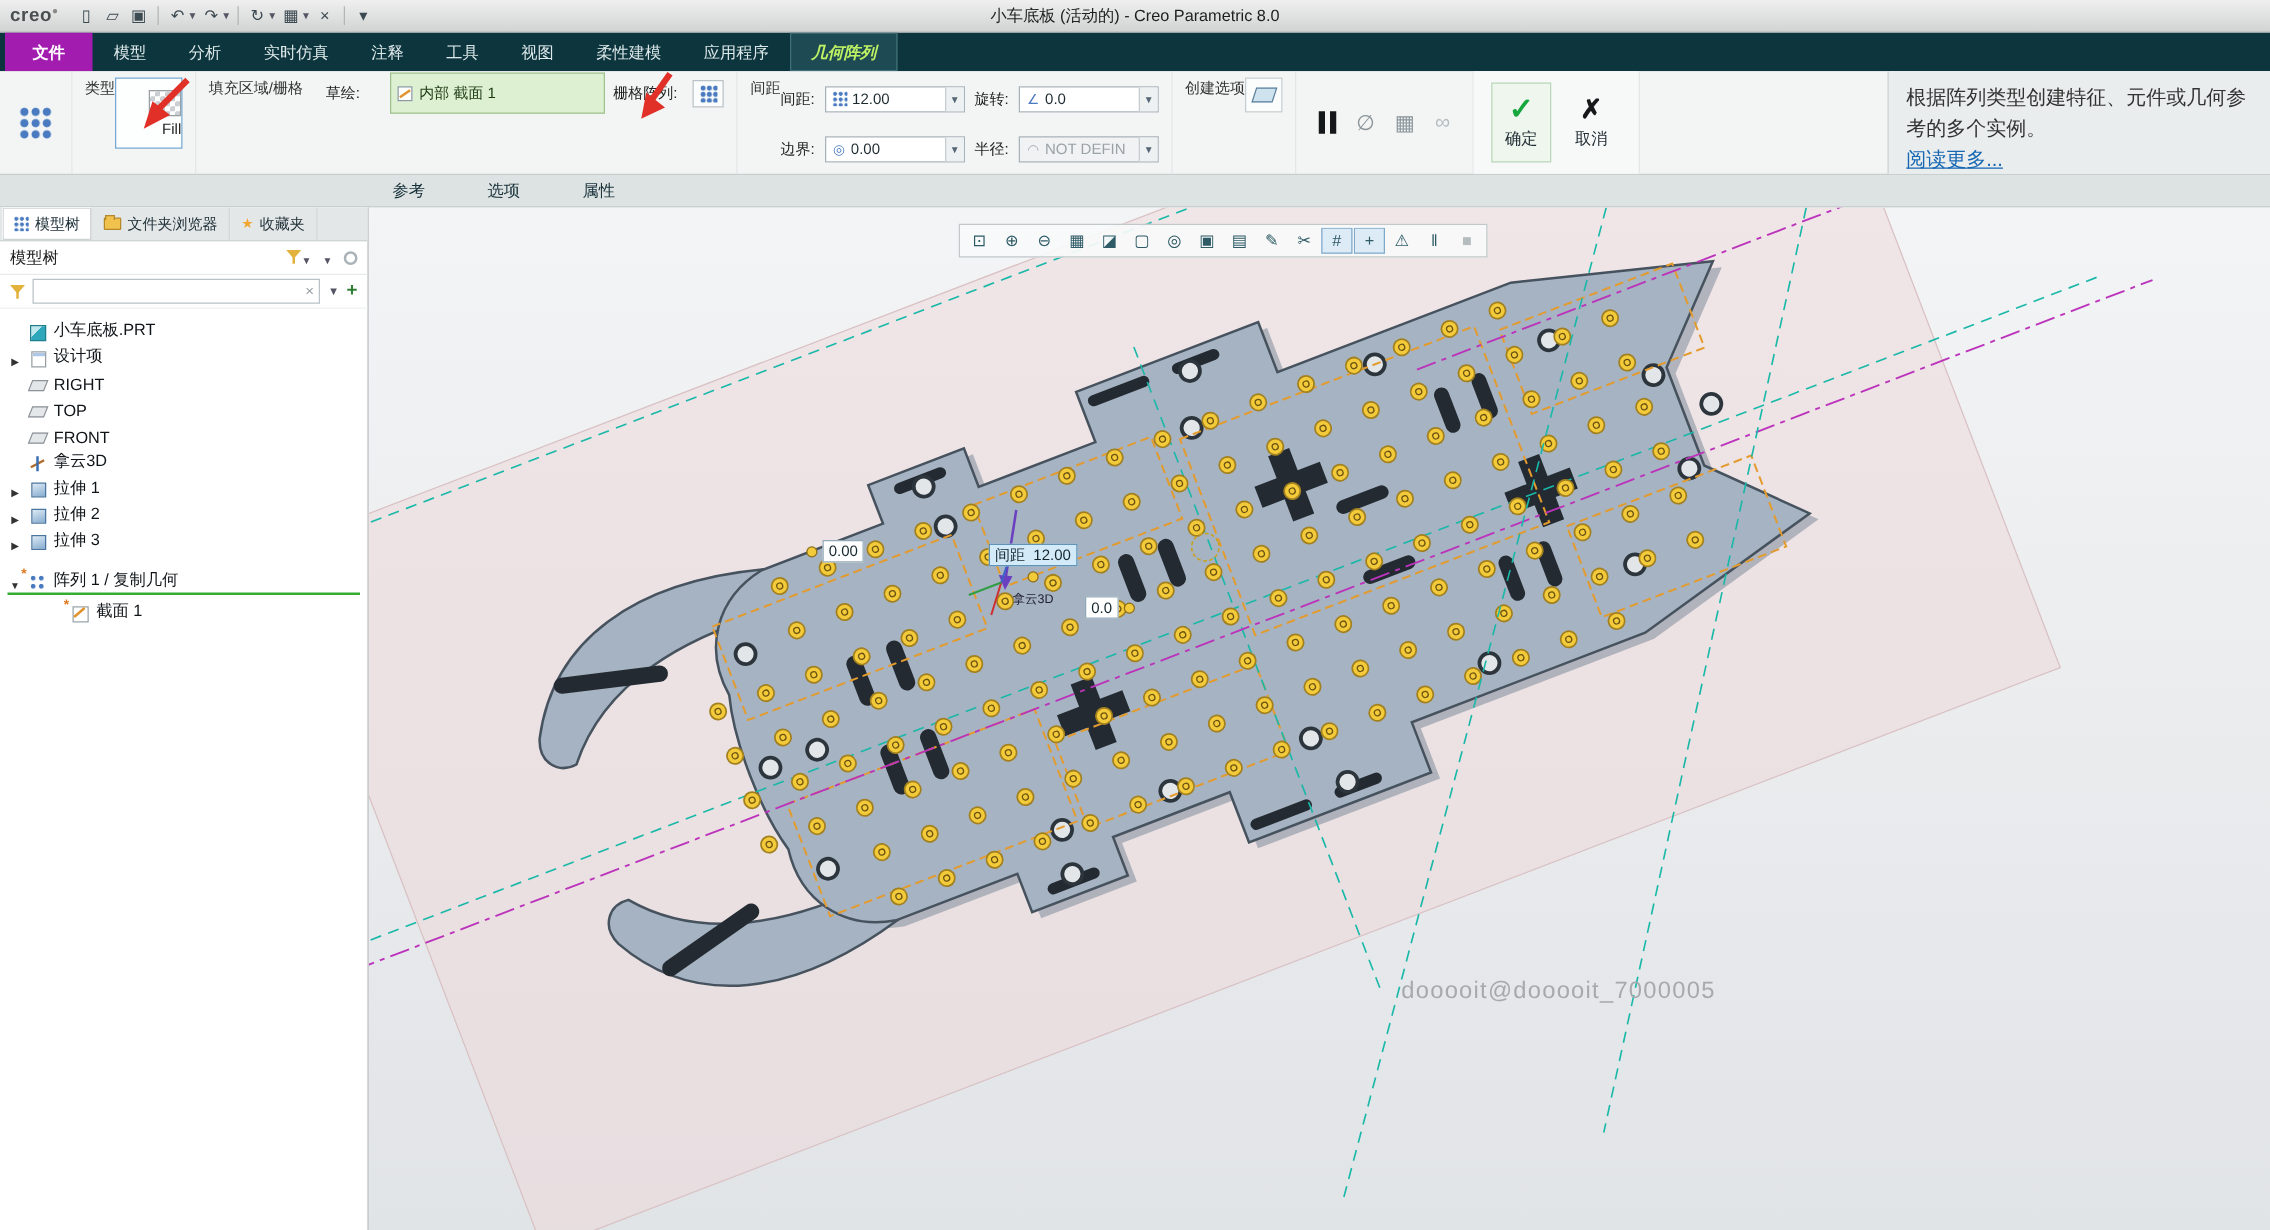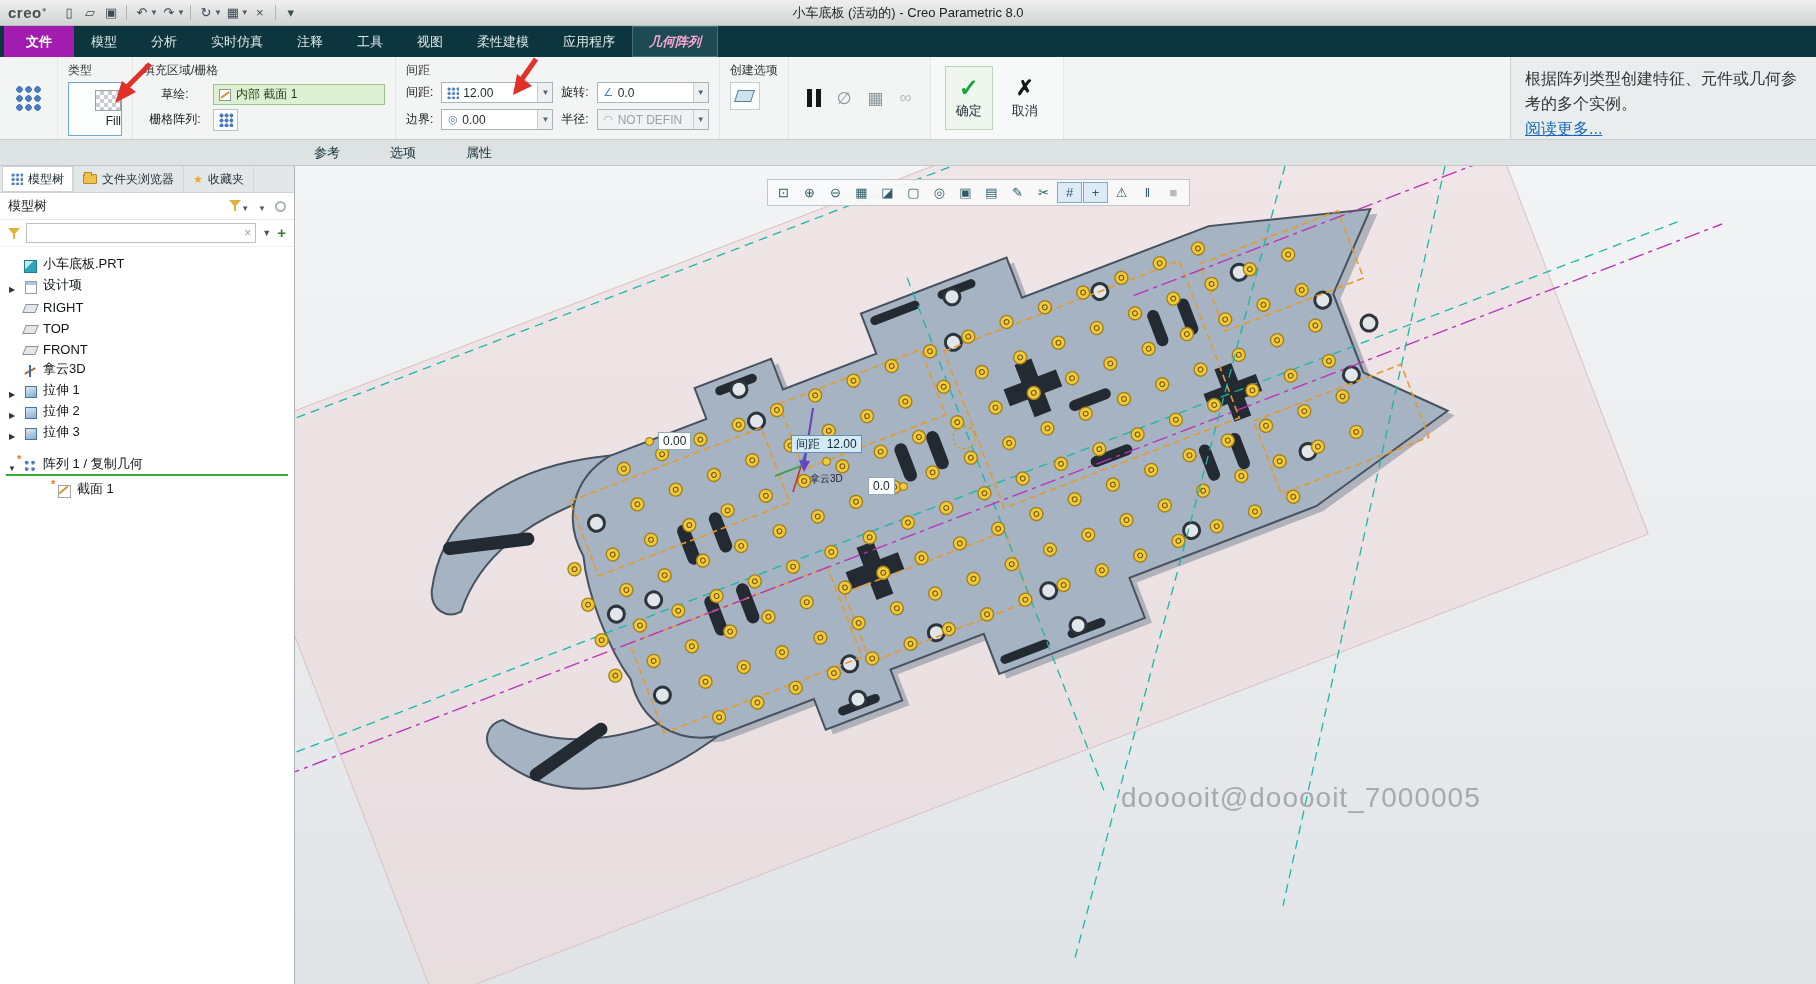--- a/index.html
+++ b/index.html
@@ -14,33 +14,33 @@
   .qat{display:flex;align-items:center;gap:1px;}
   .qbtn{min-width:20px;height:20px;display:inline-flex;align-items:center;justify-content:center;font-size:13px;color:#3c4a52;}
   .qcaret{font-size:8px;color:#556;margin-left:-3px;}
   .qsep{width:1px;height:15px;background:#b2b5b6;margin:0 4px;}
   .win-title{position:absolute;left:50%;transform:translateX(-50%);font-size:13px;color:#1e1e1e;white-space:nowrap;}
 
   
   .tabbar{height:31px;flex:0 0 31px;background:#0d353d;display:flex;align-items:stretch;padding-left:4px;}
   .mtab{display:flex;align-items:center;padding:0 17px;font-size:13px;color:#dce8e9;white-space:nowrap;}
   .mtab.file{background:#a21caf;color:#fff;padding:0 22px;font-weight:bold;}
-  .mtab.active{background:#1d4a53;color:#f9a8d4;font-style:italic;font-weight:bold;box-shadow:inset 0 0 0 1px #41707a;font-family:Liberation Serif, serif;}
+  .mtab.active{background:#1d4a53;color:#bef264;font-style:italic;font-weight:bold;box-shadow:inset 0 0 0 1px #41707a;font-family:Liberation Serif, serif;}
 
   
   .ribbon{height:83px;flex:0 0 83px;background:#f3f5f5;display:flex;position:relative;border-bottom:1px solid #c9cecf;}
   .rleft{width:58px;flex:0 0 58px;display:flex;align-items:center;justify-content:center;border-right:1px solid #e3e7e7;}
   .big-grid{width:27px;height:27px;background-image:radial-gradient(circle at 4.5px 4.5px,#4a7bc0 3px,transparent 3.6px);background-size:9px 9px;}
-  .rgroup{padding:5px 10px 3px;display:flex;flex-direction:column;border-right:1px solid #e3e7e7;}
+  .rgroup{padding:5px 10px 3px;display:flex;flex-direction:row;border-right:1px solid #e3e7e7;}
   .gtitle{font-size:12px;color:#333;margin-bottom:3px;white-space:nowrap;}
   .fill-btn{width:54px;height:57px;background:#fdfefe;border:1px solid #74a8d4;display:flex;flex-direction:column;align-items:flex-end;justify-content:center;gap:3px;font-size:12px;color:#222;font-family:inherit;}
   .fill-ico{width:26px;height:21px;border:1px solid #98a0a4;background-image:linear-gradient(45deg,#c9cdd1 25%,transparent 25%,transparent 75%,#c9cdd1 75%),linear-gradient(45deg,#c9cdd1 25%,#fff 25%,#fff 75%,#c9cdd1 75%);background-size:8px 8px;background-position:0 0,4px 4px;}
   .frow{display:flex;align-items:center;gap:6px;height:25px;}
   .flabel{font-size:12px;color:#222;min-width:64px;text-align:center;white-space:nowrap;}
-  .sketch-field{width:172px;height:21px;background:#def0d2;border:1px solid #9fc18e;display:flex;align-items:center;gap:5px;padding:0 5px;font-size:12px;color:#1c3a12;}
+  .sketch-field{width:172px;height:33px;background:#def0d2;border:1px solid #9fc18e;display:flex;align-items:center;gap:5px;padding:0 5px;font-size:12px;color:#1c3a12;}
   .sk-ico{width:12px;height:12px;background:#fff;border:1px solid #8899a0;position:relative;flex:0 0 12px;}
   .sk-ico::after{content:"";position:absolute;left:0;top:4px;width:10px;height:2px;background:#e0922c;transform:rotate(-35deg);}
   .grid-btn{width:25px;height:22px;background:#fbfcfc;border:1px solid #b9c2c6;display:flex;align-items:center;justify-content:center;}
   .mini-grid{width:14px;height:14px;background-image:radial-gradient(circle at 2.5px 2.5px,#4a7bc0 1.8px,transparent 2.3px);background-size:5px 5px;}
   .sp-grid{display:grid;grid-template-columns:auto auto auto auto;gap:6px 8px;align-items:center;}
   .splabel{font-size:12px;color:#222;text-align:right;white-space:nowrap;}
   .dd{width:112px;height:21px;background:#fff;border:1px solid #a9b4ba;display:flex;align-items:center;font-size:12px;color:#1d2a30;padding-left:3px;}
   .dd-ico{width:15px;text-align:center;font-size:11px;color:#4a7bc0;margin-right:2px;flex:0 0 15px;}
   .dd-dots{width:12px;height:12px;background-image:radial-gradient(circle at 2px 2px,#4a7bc0 1.4px,transparent 1.8px);background-size:4.5px 4.5px;margin:0 4px 0 2px;flex:0 0 12px;}
   .dd .val{flex:1;white-space:nowrap;overflow:hidden;}
@@ -120,21 +120,21 @@
   .gtb{width:25px;height:21px;display:flex;align-items:center;justify-content:center;font-size:13px;color:#2e5b66;}
   .gtb.pressed{background:#dcebf5;box-shadow:inset 0 0 0 1px #7fa9cb;}
   .gtb.disabled{color:#b5bcbf;}
   .dim{position:absolute;display:flex;align-items:center;gap:4px;font-size:12px;color:#15262e;z-index:3;}
   .dim .box{background:#fff;border:1px solid #92a9b6;padding:0 4px;line-height:16px;white-space:nowrap;}
   .dim.sel .box{background:#d3eaf8;border-color:#5f93b8;}
   .handle{width:9px;height:9px;border-radius:50%;background:#f3ca3a;border:1px solid #8a6c16;flex:0 0 9px;}
   #dim-left{left:350px;top:266px;}
   #dim-spacing{left:496px;top:269px;flex-direction:column;}
   #dim-rot{left:573px;top:311px;}
-  .watermark{position:absolute;left:826px;top:616px;font-size:28px;color:#a6aaad;letter-spacing:1px;z-index:2;}
+  .watermark{position:absolute;left:826px;top:616px;font-size:19px;color:#a6aaad;letter-spacing:1px;z-index:2;}
 </style>
 </head>
 <body>
 
 <div id="app">
 
   <div class="titlebar">
     <div class="logo"><span>creo</span><sup>●</sup></div>
     <div class="qat" id="qat">
         <span class="qbtn">▯</span>

